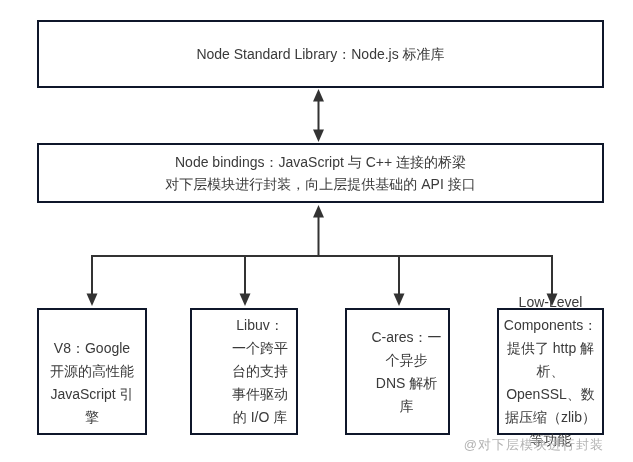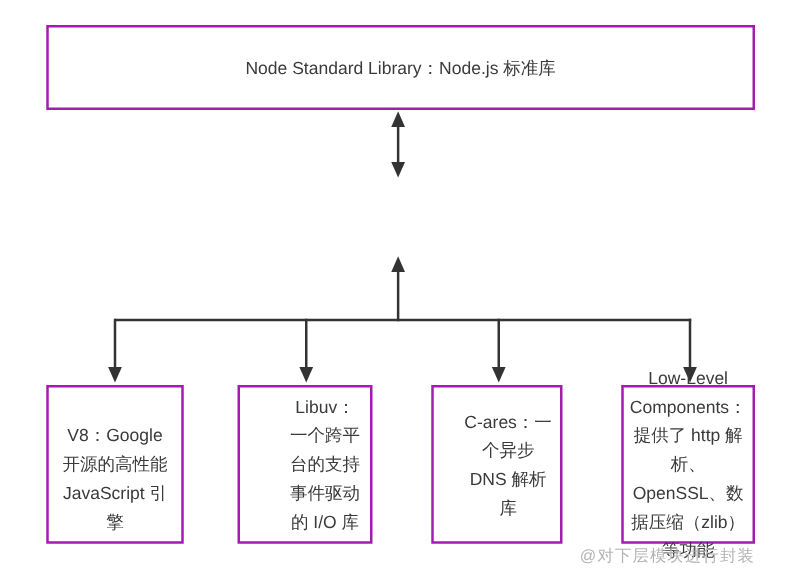--- a/index.html
+++ b/index.html
@@ -12,21 +12,21 @@
     width: 633px;
     height: 462px;
     background: #ffffff;
     font-family: "Liberation Sans", "DejaVu Sans", sans-serif;
     color: #333333;
     overflow: hidden;
   }
   .box {
     position: absolute;
     box-sizing: border-box;
-    border: 2px solid #a21caf;
+    border: 2px solid #0f172a;
     background: #ffffff;
     display: flex;
     flex-direction: column;
     align-items: center;
     justify-content: center;
     text-align: center;
     font-size: 14px;
     line-height: 22px;
     color: #3a3a3a;
   }
@@ -100,20 +100,24 @@
     <g>
       <line x1="552" y1="255" x2="552" y2="295" stroke="#333333" stroke-width="2"></line>
       <polygon points="552,306 546.5,293.5 557.5,293.5" fill="#333333"></polygon>
     </g>
   </svg>
 
   <div class="box box-top">
     <div>Node Standard Library：Node.js 标准库</div>
   </div>
 
+  <div class="box box-middle">
+    <div>Node bindings：JavaScript 与 C++ 连接的桥梁</div>
+    <div>对下层模块进行封装，向上层提供基础的 API 接口</div>
+  </div>
 
   <div class="box box-bottom box-v8">
     <div>V8：Google 开源的高性能 JavaScript 引擎</div>
   </div>
 
   <div class="box box-bottom box-libuv">
     <div>Libuv：一个跨平台的支持事件驱动的 I/O 库</div>
   </div>
 
   <div class="box box-bottom box-cares">

